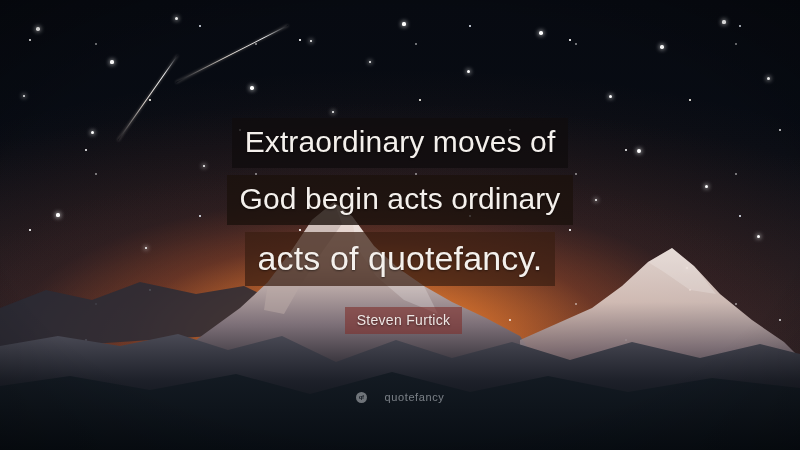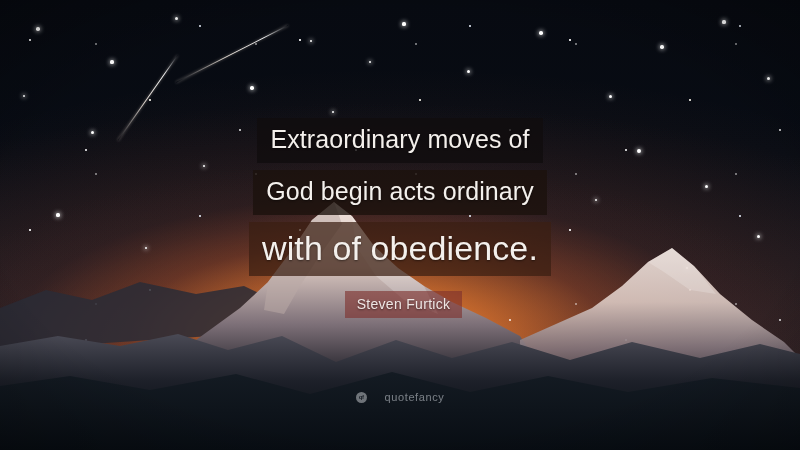--- a/index.html
+++ b/index.html
@@ -65,29 +65,29 @@
       radial-gradient(1px 1px at 3px 5px, #fff 50%, transparent 51%),
       radial-gradient(1px 1px at 11px 14px, #000 50%, transparent 51%),
       radial-gradient(1px 1px at 19px 3px, #fff 50%, transparent 51%);
     background-size:23px 21px;}
 
   .vignette{position:absolute;inset:0;pointer-events:none;
     background:radial-gradient(ellipse 95% 90% at 50% 50%, rgba(0,0,0,0) 52%, rgba(0,0,0,.42) 88%, rgba(0,0,0,.62) 100%);}
 
   
   .quote{position:absolute;left:0;right:0;top:118px;display:flex;flex-direction:column;align-items:center;}
-  .qline{display:inline-block;color:#f4f0ec;font-size:25px;line-height:1;
+  .qline{display:inline-block;color:#f4f0ec;font-size:30px;line-height:1;
     letter-spacing:.1px;font-weight:400;white-space:nowrap;
     padding:9px 13px 11px 13px;margin-bottom:7px;
     text-shadow:0 1px 2px rgba(0,0,0,.45);}
   .qline.l1{background:rgba(16,13,14,.80);}
   .qline.l2{background:rgba(28,17,13,.80);}
   .qline.l3{background:rgba(58,30,18,.72);font-size:34px;}
 
-  .attrib-wrap{position:absolute;left:0;right:0;top:291px;text-align:center;padding-left:7px;}
+  .attrib-wrap{position:absolute;left:0;right:0;top:307px;text-align:center;padding-left:7px;}
   .attrib{display:inline-block;color:#efe6e4;font-size:14px;letter-spacing:.3px;
     padding:5px 12px 6px 12px;background:rgba(126,48,45,.62);
     text-shadow:0 1px 2px rgba(0,0,0,.5);}
 
   
   .wm{position:absolute;left:0;right:0;top:391px;display:flex;justify-content:center;align-items:center;gap:18px;opacity:.5;}
   .wm-badge{width:11px;height:11px;border-radius:50%;background:rgba(225,228,232,.9);
     display:flex;align-items:center;justify-content:center;
     font-size:6px;color:#2a3038;letter-spacing:-.5px;font-weight:700;}
   .wm-text{color:#dfe4ea;font-size:11px;letter-spacing:.6px;}
@@ -166,21 +166,21 @@
       <path d="M0,196 L70,186 L150,200 L236,184 L310,204 L392,182 L470,202 L548,186 L628,202 L712,188 L800,198 L800,260 L0,260 Z" fill="url(#fgGrad)"></path>
     </svg>
   </div>
 
   <div class="grain"></div>
   <div class="vignette"></div>
 
   <div class="quote">
     <span class="qline l1">Extraordinary moves of</span>
     <span class="qline l2">God begin acts ordinary</span>
-    <span class="qline l3">with of obedience.</span>
+    <span class="qline l3">acts of quotefancy.</span>
   </div>
 
   <div class="attrib-wrap">
     <span class="attrib">Steven Furtick</span>
   </div>
 
   <div class="wm">
     <span class="wm-badge">qf</span>
     <span class="wm-text">quotefancy</span>
   </div>

